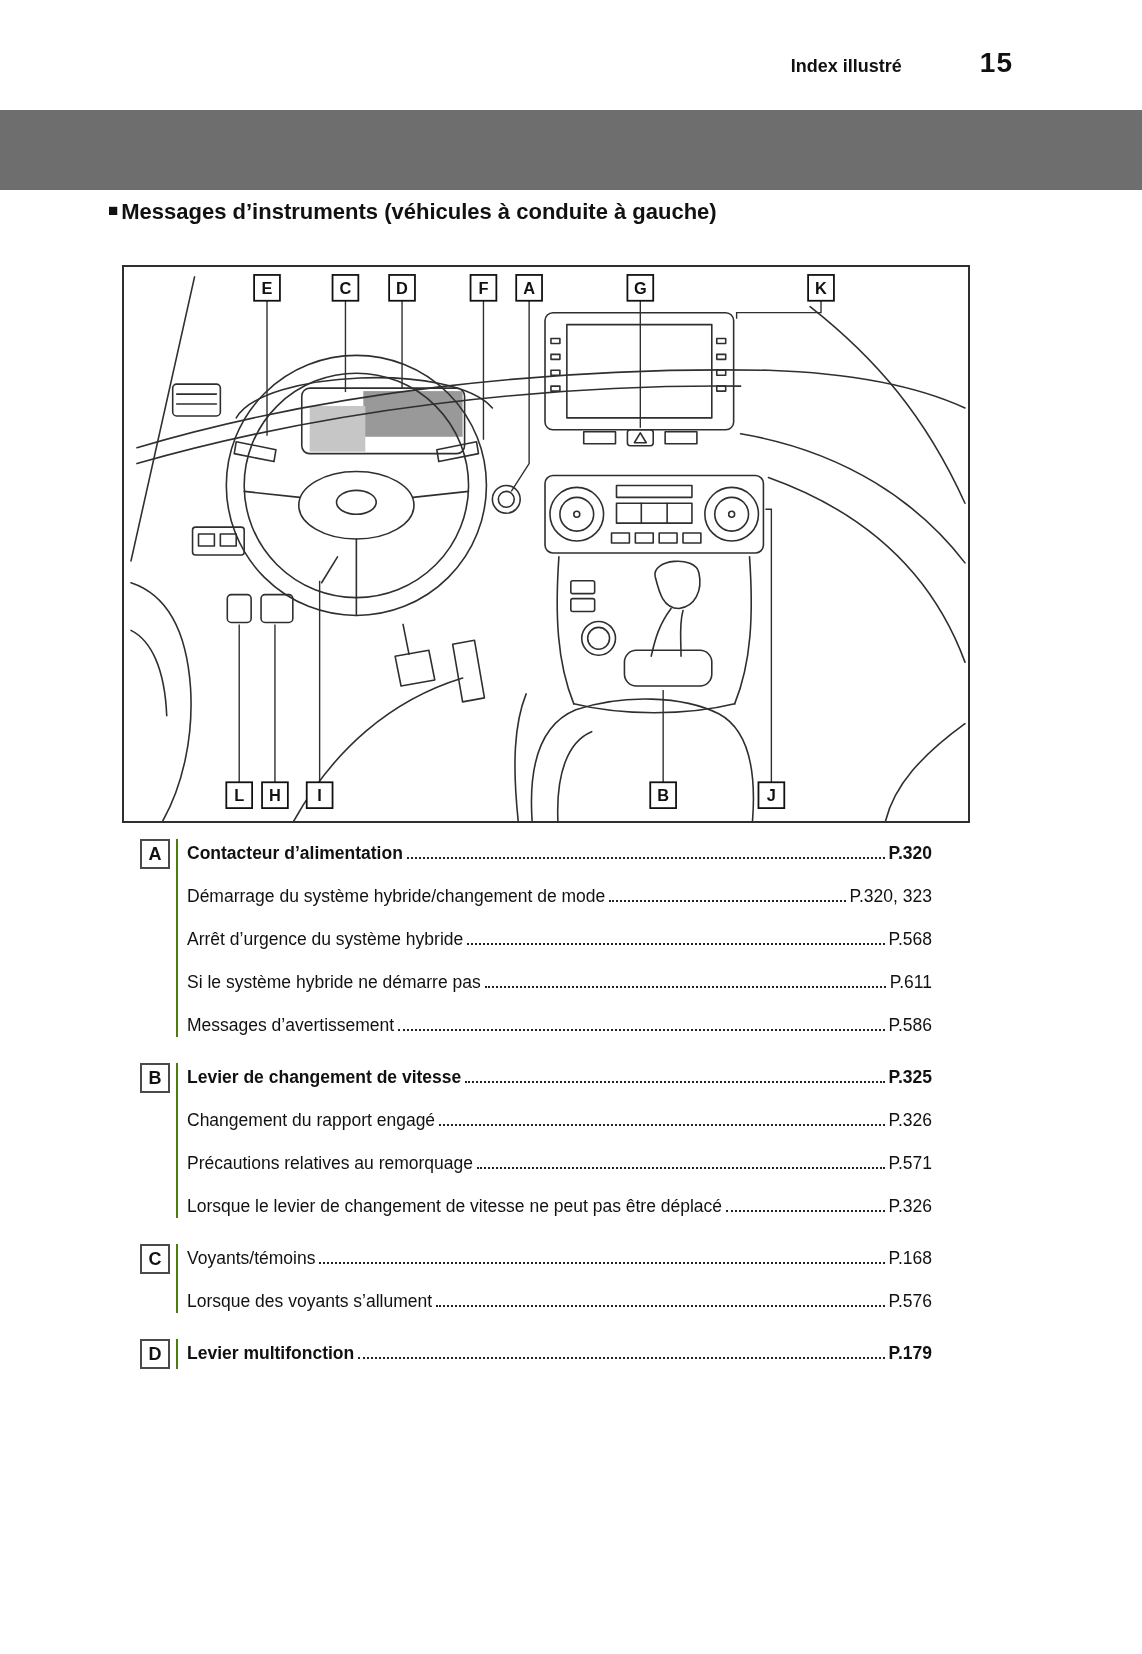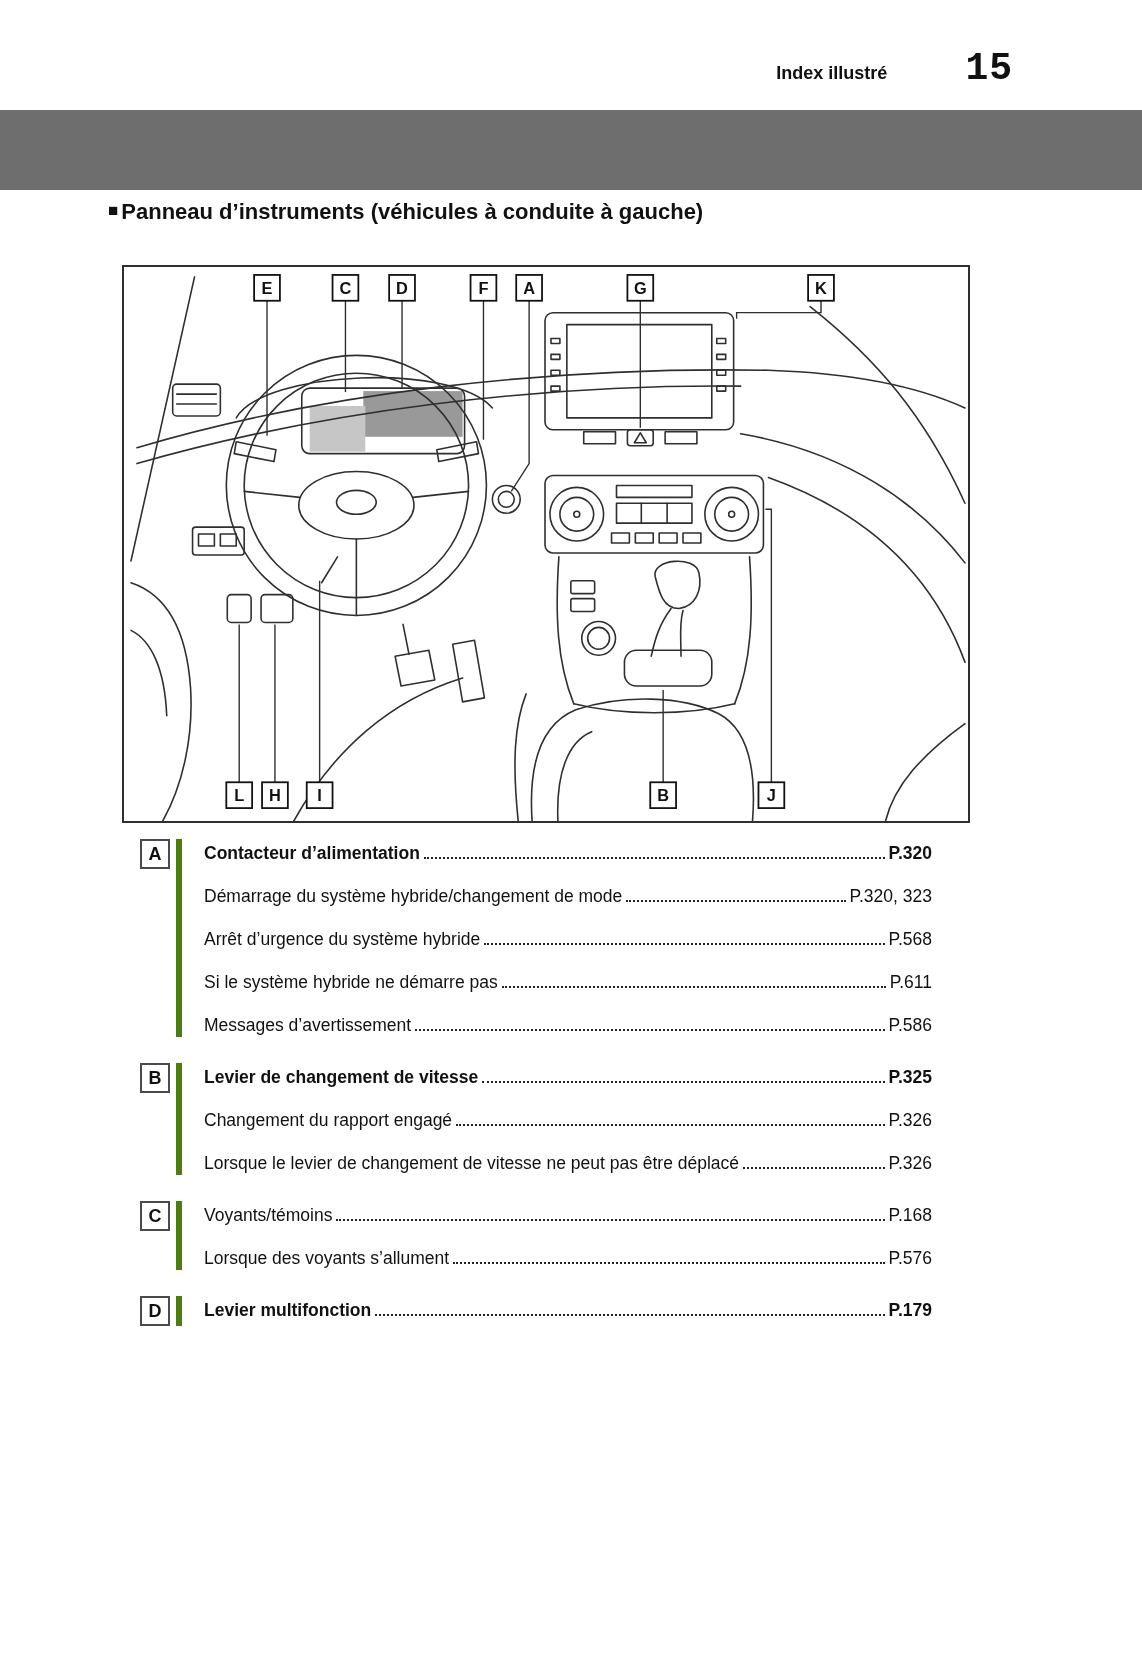--- a/index.html
+++ b/index.html
@@ -2,36 +2,36 @@
 <html><head>
 <meta charset="utf-8">
 <style>
   * { margin:0; padding:0; box-sizing:border-box; }
   html,body { background:#fff; }
   body { font-family:"Liberation Sans", sans-serif; color:#111; }
   .page { position:relative; width:1142px; height:1654px; background:#fff; overflow:hidden; margin:13px auto; }
 
   .header { position:absolute; top:34px; right:129px; display:flex; align-items:baseline; gap:78px; }
   .header .section-label { font-size:18px; font-weight:bold; }
-  .header .page-number { font-size:38px; font-weight:bold; letter-spacing:1px;font-family:Liberation Mono, monospace; }
+  .header .page-number { font-size:28px; font-weight:bold; letter-spacing:1px; }
 
   .banner { position:absolute; top:97px; left:0; width:1142px; height:80px; background:#6e6e6e; }
 
   .heading { position:absolute; top:186px; left:108px; display:flex; align-items:center; font-size:22px; font-weight:bold; }
   .heading .bullet { font-size:17px; margin-right:3px; position:relative; top:-1px; }
 
   .diagram-box { position:absolute; top:252px; left:122px; width:848px; height:558px; border:2px solid #2f2f2f; background:#fff; }
   .diagram-box svg { display:block; width:100%; height:100%; }
   .callout-letter { font-size:16.5px; font-weight:bold; fill:#111; }
 
   .index { position:absolute; top:826px; left:140px; width:792px; }
   .index-section { display:flex; margin-bottom:26px; }
   .letter-col { width:36px; flex:none; }
   .letter-box { width:30px; height:30px; border:2px solid #4a4a4a; display:flex; align-items:center; justify-content:center; font-weight:bold; font-size:18px; background:#fff; }
-  .section-body { flex:1; border-left:6px solid #4d7c0f; padding-left:22px; padding-top:4px; }
+  .section-body { flex:1; border-left:2px solid #4d7c0f; padding-left:9px; padding-top:4px; }
   .entry-row { display:flex; align-items:flex-end; font-size:17.5px; line-height:20px; margin-bottom:23px; }
   .entry-row.main { font-weight:bold; }
   .entry-row:last-child { margin-bottom:2px; }
   .sub-block { margin-bottom:0; }
   .sub-block .entry-row { margin-bottom:23px; }
   .wrap-line { font-size:17.5px; line-height:20px; margin-bottom:11px; }
   .entry-text { white-space:normal; }
   .dots { flex:1; min-width:18px; border-bottom:2px dotted #222; margin:0 4px 4px 4px; }
   .page-ref { white-space:nowrap; }
 </style>
@@ -42,21 +42,21 @@
 
   <div class="header">
     <span class="section-label">Index illustré</span>
     <span class="page-number">15</span>
   </div>
 
   <div class="banner"></div>
 
   <div class="heading">
     <span class="bullet">■</span>
-    <span class="title-text">Panneau d’instruments (véhicules à conduite à gauche)</span>
+    <span class="title-text">Messages d’instruments (véhicules à conduite à gauche)</span>
   </div>
 
   <div class="diagram-box">
     <svg viewBox="0 0 848 558">
 
       <g>
         <rect x="240" y="125" width="100" height="46" fill="#999999"></rect>
         <rect x="186" y="140" width="56" height="46" fill="#c6c6c6"></rect>
       </g>
 
@@ -248,20 +248,25 @@
           <span class="entry-text">Levier de changement de vitesse</span>
           <span class="dots"></span>
           <span class="page-ref">P.325</span>
         </div>
         <div class="entry-row sub">
           <span class="entry-text">Changement du rapport engagé</span>
           <span class="dots"></span>
           <span class="page-ref">P.326</span>
         </div>
         <div class="entry-row sub">
+          <span class="entry-text">Précautions relatives au remorquage</span>
+          <span class="dots"></span>
+          <span class="page-ref">P.571</span>
+        </div>
+        <div class="entry-row sub">
           <span class="entry-text">Lorsque le levier de changement de vitesse ne peut pas être déplacé</span>
           <span class="dots"></span>
           <span class="page-ref">P.326</span>
         </div>
       </div>
     </div>
 
     <div class="index-section">
       <div class="letter-col">
         <div class="letter-box">C</div>

